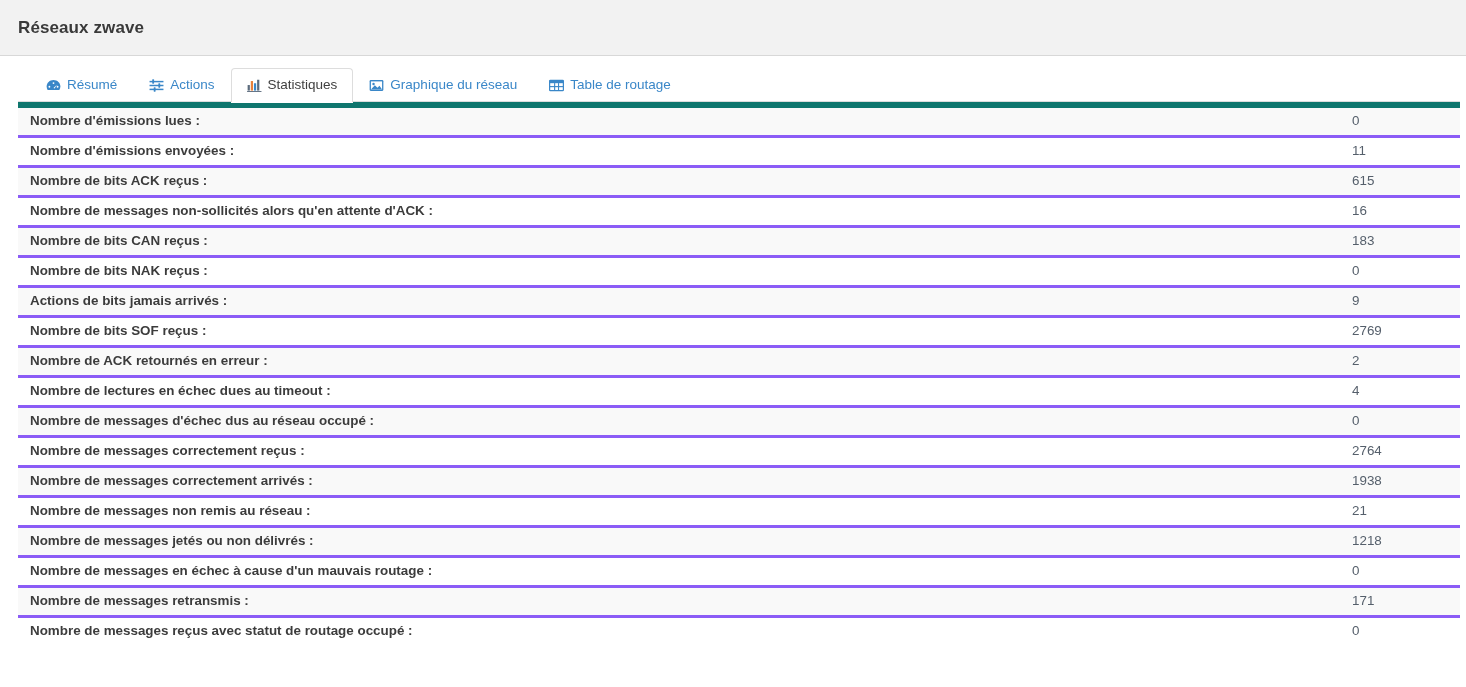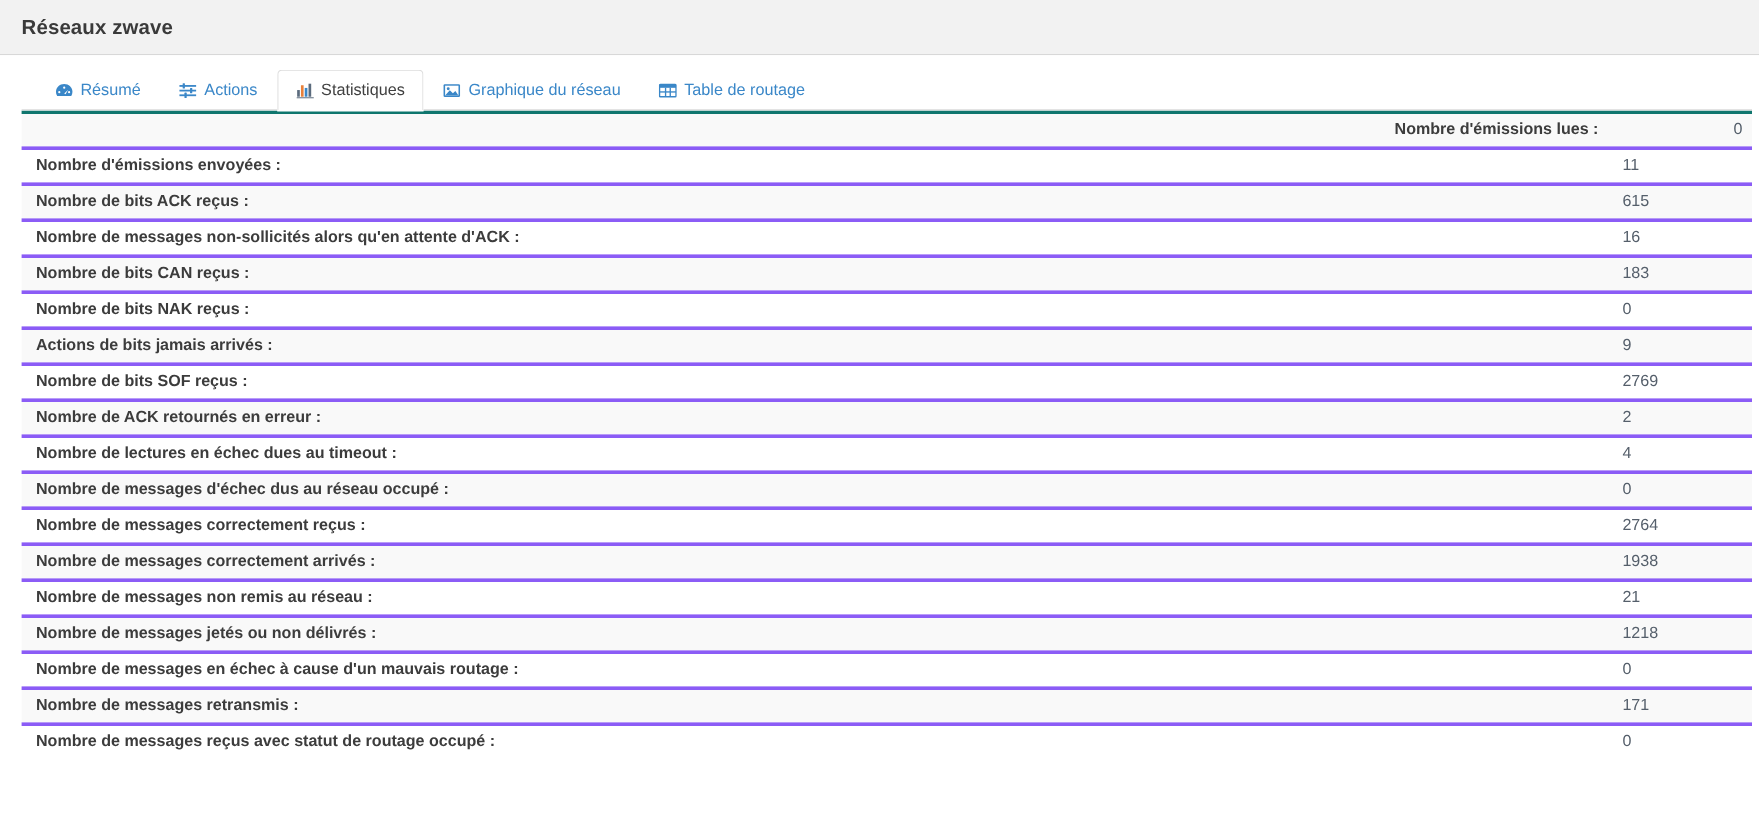--- a/index.html
+++ b/index.html
@@ -8,21 +8,21 @@
     padding: 0;
     width: 1466px;
     height: 687px;
     background: #ffffff;
     font-family: "Liberation Sans", sans-serif;
     -webkit-font-smoothing: antialiased;
   }
 
   
   .page-header {
-    height: 46px;
+    height: 56px;
     background: #f2f2f2;
     border-bottom: 1px solid #d8d8d8;
     display: flex;
     align-items: center;
     padding: 0 18px;
   }
   .page-title {
     font-size: 17px;
     font-weight: bold;
     color: #3a3a3a;
@@ -94,21 +94,21 @@
   table.stats tr { height: 29px; }
   table.stats tr:nth-child(odd) { background: #f9f9f9; }
   table.stats tr:nth-child(even) { background: #ffffff; }
   table.stats td {
     border-top: 3px solid #8b5cf6;
     padding: 5px 8px 6px 12px;
     font-size: 13.4px;
     vertical-align: middle;
     line-height: 16px;
   }
-  table.stats tr:first-child td { border-top: 3px solid #0f766e; text-align: right; }
+  table.stats tr:first-child td { border-top: 6px solid #0f766e; }
   td.stat-label {
     color: #3c3c3c;
     font-weight: bold;
     white-space: nowrap;
   }
   td.stat-value {
     width: 120px;
     color: #555f6b;
     font-weight: normal;
     padding-left: 12px;

